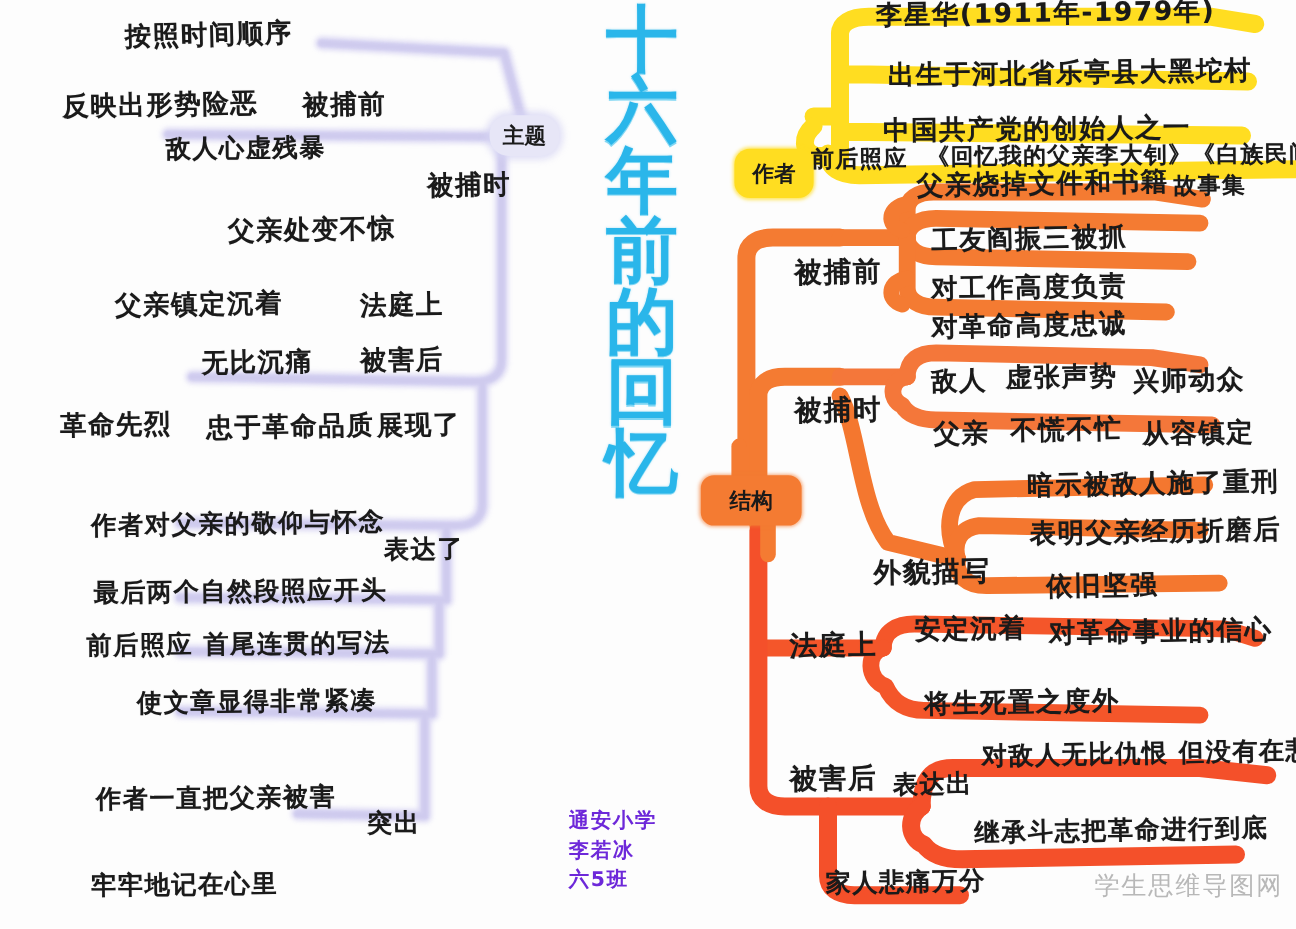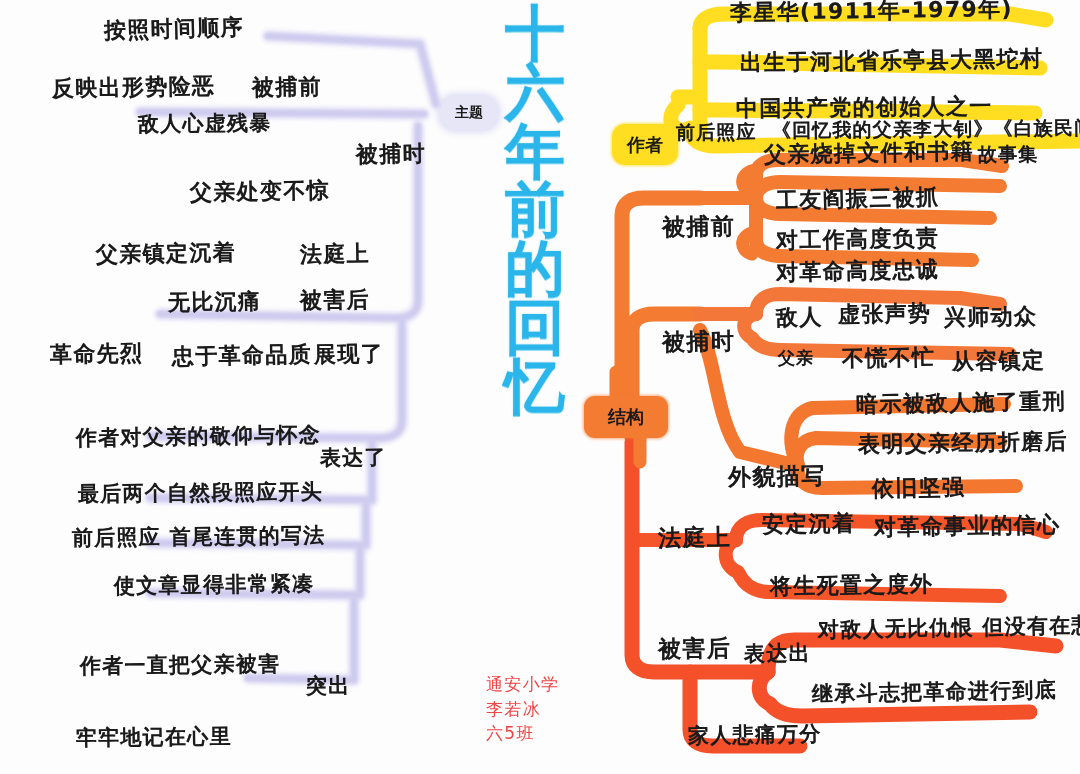--- a/index.html
+++ b/index.html
@@ -46,46 +46,46 @@
   
   .hub{
     position:absolute;
     display:flex;align-items:center;justify-content:center;
     color:#1a1a1a;
     font-weight:700;
     white-space:nowrap;
     border-radius:12px;
   }
   #hub-theme{
-    left:440px;top:96px;width:58px;height:34px;
+    left:408px;top:96px;width:58px;height:34px;
     background:#e7e6f7;
     border-radius:16px;
-    font-size:14px;
+    font-size:18px;
     box-shadow:0 0 6px 3px rgba(214,212,243,.75);
   }
   #hub-author{
     left:612px;top:77px;width:66px;height:41px;
     background:#ffdd21;
     border-radius:13px;
     font-size:18px;
     box-shadow:0 0 3px 1px rgba(255,221,33,.7);
     margin-top:47px;
   }
   #hub-structure{
     left:584px;top:396px;width:84px;height:42px;
     background:#f47b32;
     border-radius:11px;
     font-size:18px;
     box-shadow:0 0 3px 1px rgba(244,123,50,.6);
   }
 
   
   #signature{
-    position:absolute;left:486px;top:672px;
-    font-size:17px;font-weight:400;color:#ef4444;
+    position:absolute;left:474px;top:672px;
+    font-size:17px;font-weight:700;color:#6d28d9;
     line-height:1.45;letter-spacing:.08em;
   }
   #signature span{display:block;}
   #watermark{
     position:absolute;left:912px;top:724px;
     font-size:21px;color:#b8b8b8;letter-spacing:.07em;
     font-weight:400;
   }
 </style>
 </head>
@@ -268,21 +268,21 @@
   <div class="hw" style="left:764px;top:140px;font-size:22px;transform:rotate(-1deg);">父亲烧掉文件和书籍</div>
   <div class="hw" style="left:776px;top:186px;font-size:22px;transform:rotate(-1.4deg);">工友阎振三被抓</div>
   <div class="hw" style="left:776px;top:226px;font-size:22px;transform:rotate(-1deg);">对工作高度负责</div>
   <div class="hw" style="left:776px;top:258px;font-size:22px;transform:rotate(-1.2deg);">对革命高度忠诚</div>
 
   <div class="hw" style="left:662px;top:327px;font-size:23px;transform:rotate(-1deg);">被捕时</div>
   <div class="hw" style="left:776px;top:303px;font-size:22px;transform:rotate(-1deg);">敌人</div>
   <div class="hw" style="left:838px;top:300px;font-size:22px;transform:rotate(-1deg);">虚张声势</div>
   <div class="hw" style="left:944px;top:303px;font-size:22px;transform:rotate(-1deg);">兴师动众</div>
 
-  <div class="hw" style="left:778px;top:347px;font-size:17px;transform:rotate(-1deg);">父亲</div>
+  <div class="hw" style="left:778px;top:347px;font-size:22px;transform:rotate(-1deg);">父亲</div>
   <div class="hw" style="left:842px;top:344px;font-size:22px;transform:rotate(-1deg);">不慌不忙</div>
   <div class="hw" style="left:952px;top:347px;font-size:22px;transform:rotate(-1deg);">从容镇定</div>
 
   <div class="hw" style="left:728px;top:462px;font-size:23px;transform:rotate(-1deg);">外貌描写</div>
   <div class="hw" style="left:856px;top:390px;font-size:22px;transform:rotate(-1deg);">暗示被敌人施了重刑</div>
   <div class="hw" style="left:858px;top:430px;font-size:22px;transform:rotate(-1deg);">表明父亲经历折磨后</div>
   <div class="hw" style="left:872px;top:474px;font-size:22px;transform:rotate(-1deg);">依旧坚强</div>
 
   <div class="hw" style="left:658px;top:523px;font-size:23px;transform:rotate(-1deg);">法庭上</div>
   <div class="hw" style="left:762px;top:510px;font-size:22px;transform:rotate(-1deg);">安定沉着</div>
@@ -294,14 +294,15 @@
   <div class="hw" style="left:818px;top:616px;font-size:21px;transform:rotate(-1deg);">对敌人无比仇恨 但没有在悲</div>
   <div class="hw" style="left:812px;top:680px;font-size:21px;transform:rotate(-1deg);">继承斗志把革命进行到底</div>
   <div class="hw" style="left:688px;top:722px;font-size:21px;transform:rotate(-1deg);">家人悲痛万分</div>
 
   <div id="signature">
     <span>通安小学</span>
     <span>李若冰</span>
     <span>六5班</span>
   </div>
 
+  <div id="watermark">学生思维导图网</div>
 
 </div>
 
 </body></html>

